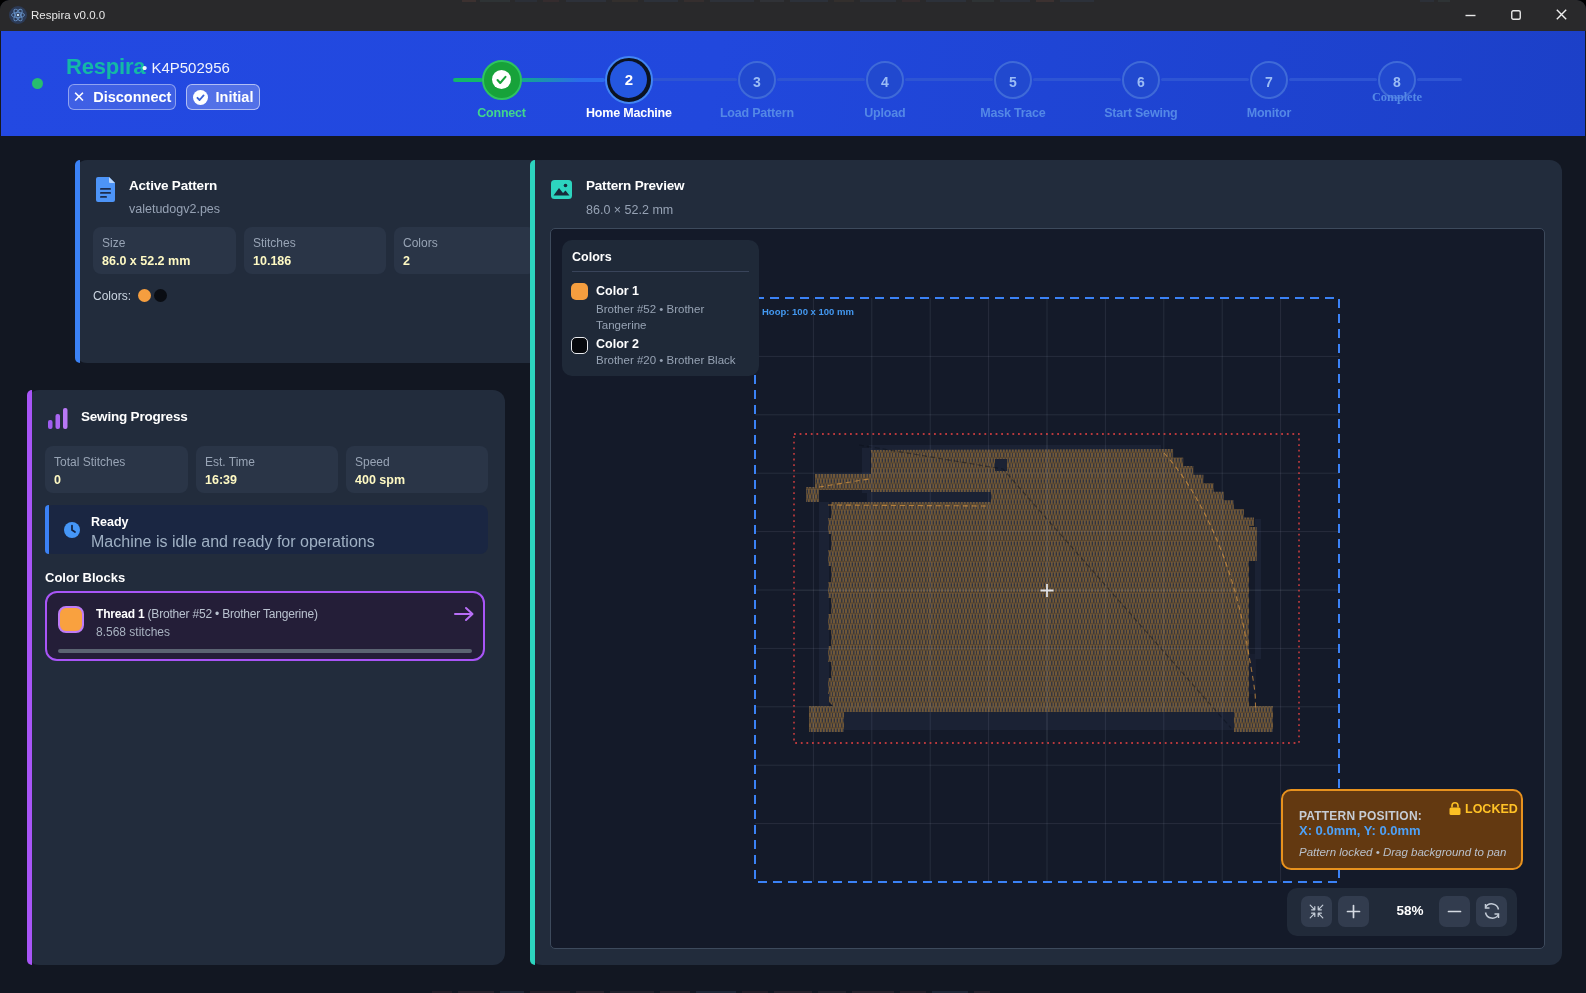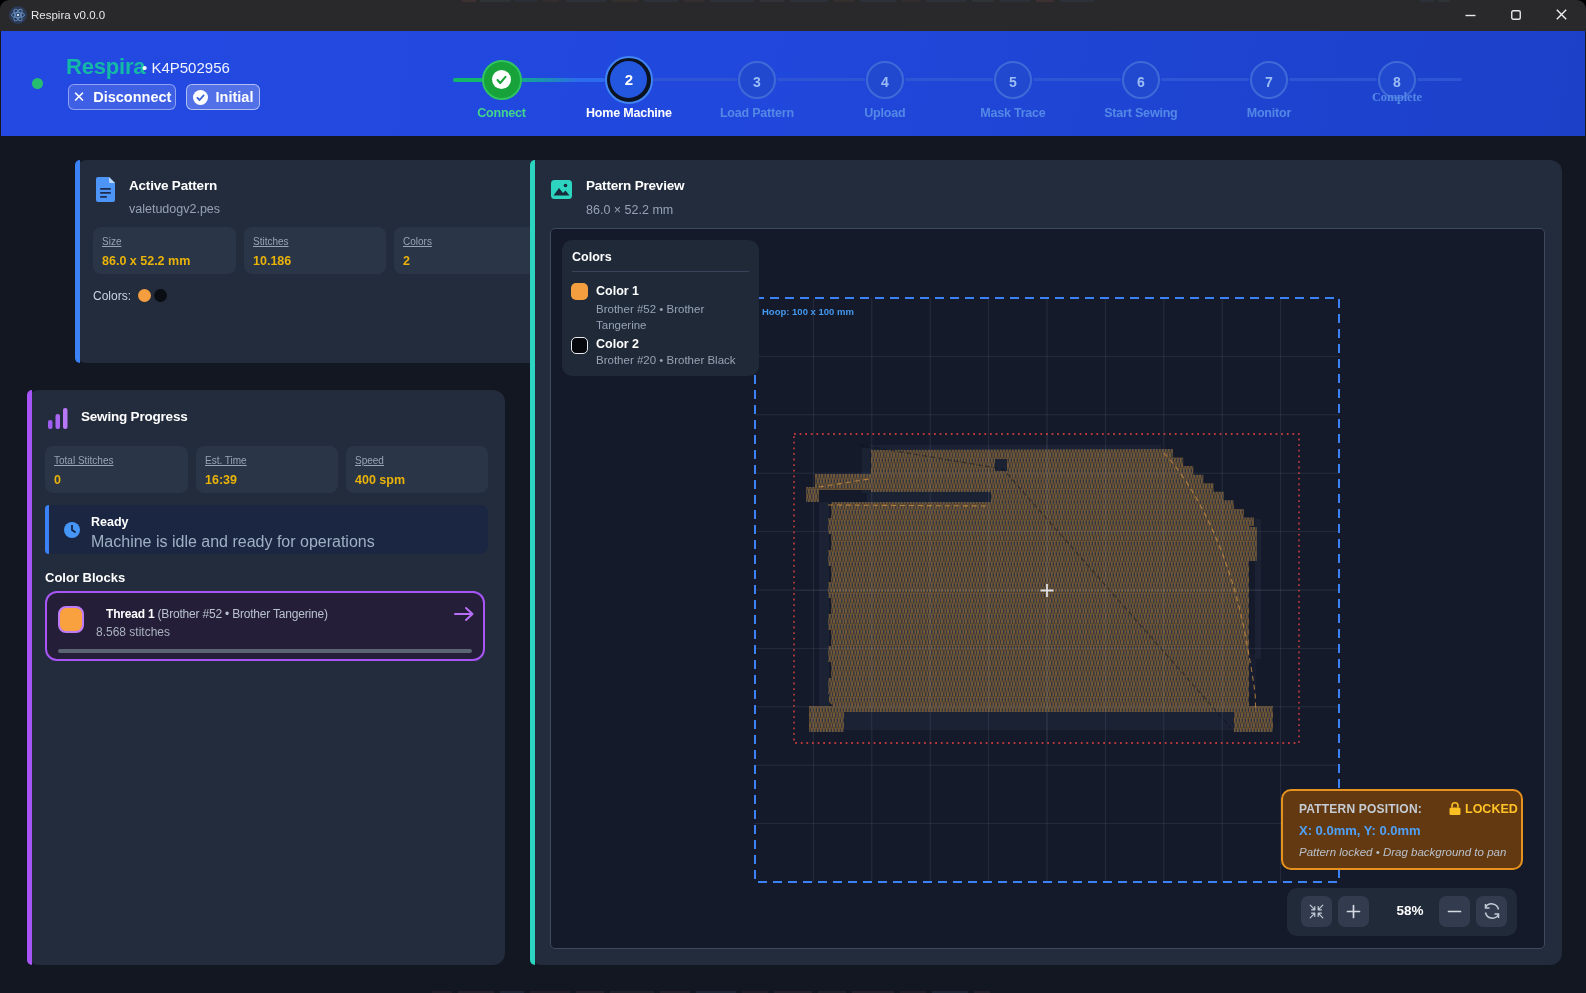--- a/index.html
+++ b/index.html
@@ -17,22 +17,22 @@
 .hbtn{position:absolute;top:84px;height:26px;border-radius:6px;border:1px solid rgba(255,255,255,.42);color:#fff;font-size:14.5px;font-weight:bold;display:flex;align-items:center;justify-content:center;gap:8px;}
 #btn-disc{left:68px;width:108px;background:rgba(255,255,255,.13);}
 #btn-init{left:186px;width:74px;background:rgba(255,255,255,.22);border-color:rgba(255,255,255,.55);}
 .scirc{position:absolute;border-radius:50%;}
 .slabel{position:absolute;top:75px;width:160px;left:-80px;text-align:center;font-size:12.5px;font-weight:bold;letter-spacing:-0.2px;}
 .sline{position:absolute;height:4px;border-radius:2px;}
 
 .card{position:absolute;background:#222c3c;border-radius:12px;}
 .lborder{position:absolute;left:0;top:0;bottom:0;width:4.5px;border-radius:12px 0 0 12px;}
 .statbox{position:absolute;background:#2a3547;border-radius:8px;}
-.statbox .lab{position:absolute;left:9px;top:9px;font-size:10px;color:#98a4b5;text-decoration:underline;}
-.statbox .val{position:absolute;left:9px;top:27px;font-size:12.5px;font-weight:bold;color:#eab308;}
+.statbox .lab{position:absolute;left:9px;top:9px;font-size:12px;color:#98a4b5;}
+.statbox .val{position:absolute;left:9px;top:27px;font-size:12.5px;font-weight:bold;color:#fef9c3;}
 .ctitle{position:absolute;font-size:13.5px;font-weight:bold;color:#fff;letter-spacing:-0.2px;}
 .csub{position:absolute;font-size:12.5px;color:#96a2b4;}
 </style>
 </head>
 <body>
 <div id="win">
   <div id="header"></div>
     <div class="abs" style="left:0;top:31px;width:1.2px;height:105px;background:#17191d;z-index:40;"></div>
     <div class="abs" style="left:1584.8px;top:31px;width:1.2px;height:105px;background:#17191d;z-index:40;"></div>
   <svg class="abs" style="left:0;top:0;z-index:50;" width="1586" height="2" viewBox="0 0 1586 2">
@@ -202,21 +202,21 @@
           <circle cx="8" cy="8" r="8" fill="#4596f7"></circle>
           <path d="M8 3.5 V8 L11 10" stroke="#12203f" stroke-width="1.7" fill="none" stroke-linecap="round"></path>
         </svg>
       <div class="abs" style="left:46px;top:10px;font-size:12.5px;font-weight:bold;color:#fff;">Ready</div>
       <div class="abs" style="left:46px;top:28px;font-size:16px;color:#9fb0c3;">Machine is idle and ready for operations</div>
     </div>
     <div class="abs" style="left:18px;top:180px;font-size:13px;font-weight:bold;color:#fff;">Color Blocks</div>
 
     <div class="abs" style="left:18px;top:201px;width:440px;height:70px;border:2.5px solid #a855f7;border-radius:12px;background:#241e38;">
       <div class="abs" style="left:11px;top:13px;width:26px;height:27px;border-radius:8px;background:#f9a13f;border:2.5px solid #bf7bf5;"></div>
-      <div class="abs" style="left:49px;top:14px;font-size:12px;letter-spacing:-0.2px;color:#b9c2cf;"><b style="color:#fff;margin-left:10px;">Thread 1</b> (Brother #52 • Brother Tangerine)</div>
+      <div class="abs" style="left:49px;top:14px;font-size:12px;letter-spacing:-0.2px;color:#b9c2cf;"><b style="color:#fff;">Thread 1</b> (Brother #52 • Brother Tangerine)</div>
       <div class="abs" style="left:49px;top:32px;font-size:12px;color:#a8b2c0;">8.568 stitches</div>
       <svg class="abs" style="left:407px;top:13px;" width="20" height="16" viewBox="0 0 20 16">
           <path d="M1 8 H18 M12 2 L18.5 8 L12 14" stroke="#b86ef7" stroke-width="2" fill="none" stroke-linecap="round" stroke-linejoin="round"></path>
         </svg>
       <div class="abs" style="left:11px;top:56px;width:414px;height:4px;border-radius:2px;background:#5b6472;"></div>
     </div>
 
   </div>
 
   <div class="card" id="card-pp" style="left:530px;top:160px;width:1032px;height:805px;">
@@ -292,21 +292,21 @@
         <div class="abs" style="left:10px;top:31px;width:177px;height:1px;background:#39445a;"></div>
         <div class="abs" style="left:9px;top:43px;width:17px;height:17px;border-radius:5px;background:#f59e3f;"></div>
         <div class="abs" style="left:34px;top:44px;font-size:12.5px;font-weight:bold;color:#fff;">Color 1</div>
         <div class="abs" style="left:34px;top:61px;width:150px;font-size:11.5px;color:#97a3b4;line-height:16px;">Brother #52 • Brother Tangerine</div>
         <div class="abs" style="left:9px;top:97px;width:17px;height:17px;border-radius:5px;background:#06080d;border:1.5px solid #e8eaee;"></div>
         <div class="abs" style="left:34px;top:97px;font-size:12.5px;font-weight:bold;color:#fff;">Color 2</div>
         <div class="abs" style="left:34px;top:114px;font-size:11.5px;color:#97a3b4;">Brother #20 • Brother Black</div>
       </div>
 
       <div class="abs" style="left:730px;top:560px;width:242px;height:81px;background:#633911;border:2px solid #e8921e;border-radius:10px;">
-        <div class="abs" style="left:16px;top:11px;font-size:12px;font-weight:bold;color:#c6ccd5;letter-spacing:.2px;">PATTERN POSITION:</div>
+        <div class="abs" style="left:16px;top:18px;font-size:12px;font-weight:bold;color:#c6ccd5;letter-spacing:.2px;">PATTERN POSITION:</div>
         <svg class="abs" style="left:166px;top:11px;" width="12" height="13" viewBox="0 0 12 13">
             <rect x="0.5" y="5.5" width="11" height="7.5" rx="1.5" fill="#fbbf24"></rect>
             <path d="M3 5.5 V3.8 a3 3 0 0 1 6 0 V5.5" stroke="#fbbf24" stroke-width="1.6" fill="none"></path>
           </svg>
         <div class="abs" style="left:182px;top:11px;font-size:12.5px;font-weight:bold;color:#ffc226;">LOCKED</div>
         <div class="abs" style="left:16px;top:32px;font-size:13px;font-weight:bold;color:#4ea1f7;">X: 0.0mm, Y: 0.0mm</div>
         <div class="abs" style="left:16px;top:55px;font-size:11.5px;font-style:italic;color:#b9c0ca;white-space:nowrap;">Pattern locked • Drag background to pan</div>
       </div>
 
       <div class="abs" style="left:736px;top:659px;width:230px;height:48px;background:#212a39;border-radius:10px;">

